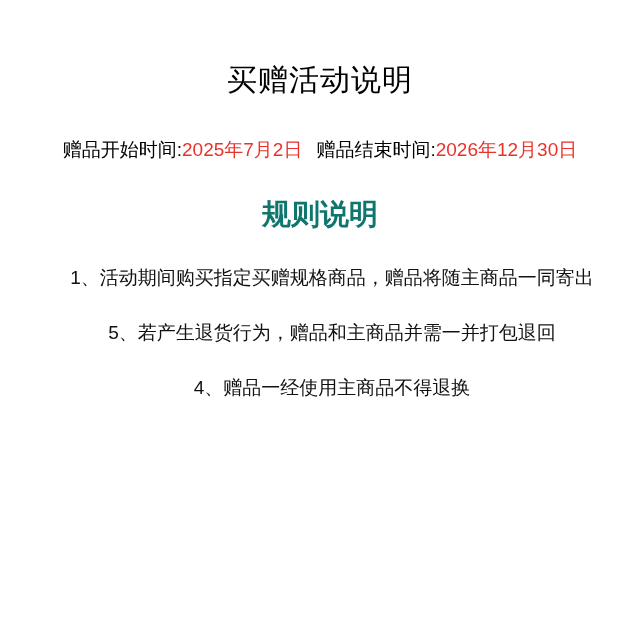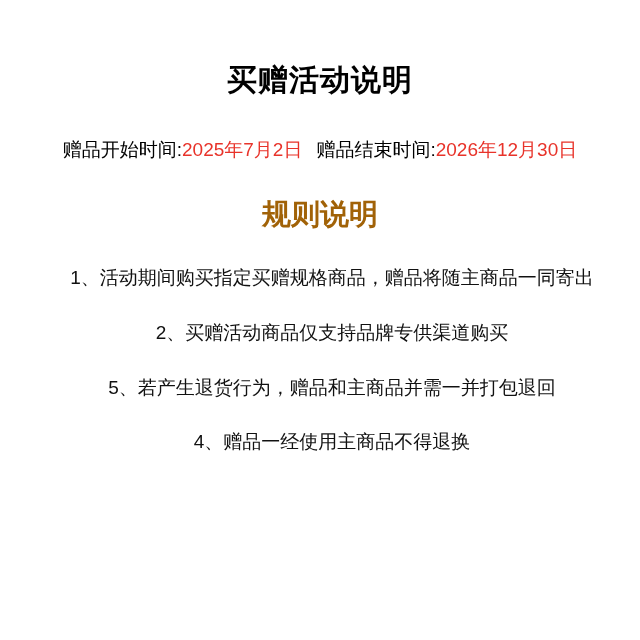--- a/index.html
+++ b/index.html
@@ -17,21 +17,21 @@
   .page {
     width: 640px;
     height: 640px;
     box-sizing: border-box;
     position: relative;
     background: #ffffff;
   }
   .main-title {
     text-align: center;
     font-size: 30px;
-    font-weight: bold;
+    font-weight: normal;
     letter-spacing: 1px;
     color: #000000;
     margin: 0;
     padding-top: 62px;
     line-height: 1.2;
   }
   .time-row {
     margin-top: 40px;
     text-align: center;
     font-size: 19px;
@@ -46,21 +46,21 @@
     color: #e8332a;
   }
   .time-gap {
     display: inline-block;
     width: 14px;
   }
   .rules-title {
     text-align: center;
     font-size: 29px;
     font-weight: bold;
-    color: #a16207;
+    color: #0f766e;
     margin: 0;
     padding-top: 34px;
     line-height: 1.2;
   }
   .rules-list {
     margin: 0;
     padding: 0;
     list-style: none;
   }
   .rule-item {
@@ -84,18 +84,17 @@
   <h1 class="main-title">买赠活动说明</h1>
 
   <div class="time-row">
     <span class="label">赠品开始时间:</span><span class="value">2025年7月2日</span><span class="time-gap"></span><span class="label">赠品结束时间:</span><span class="value">2026年12月30日</span>
   </div>
 
   <h2 class="rules-title">规则说明</h2>
 
   <ul class="rules-list">
     <li class="rule-item">1、活动期间购买指定买赠规格商品，赠品将随主商品一同寄出</li>
-    <li class="rule-item">2、买赠活动商品仅支持品牌专供渠道购买</li>
     <li class="rule-item">5、若产生退货行为，赠品和主商品并需一并打包退回</li>
     <li class="rule-item">4、赠品一经使用主商品不得退换</li>
   </ul>
 
 </div>
 
 </body></html>

